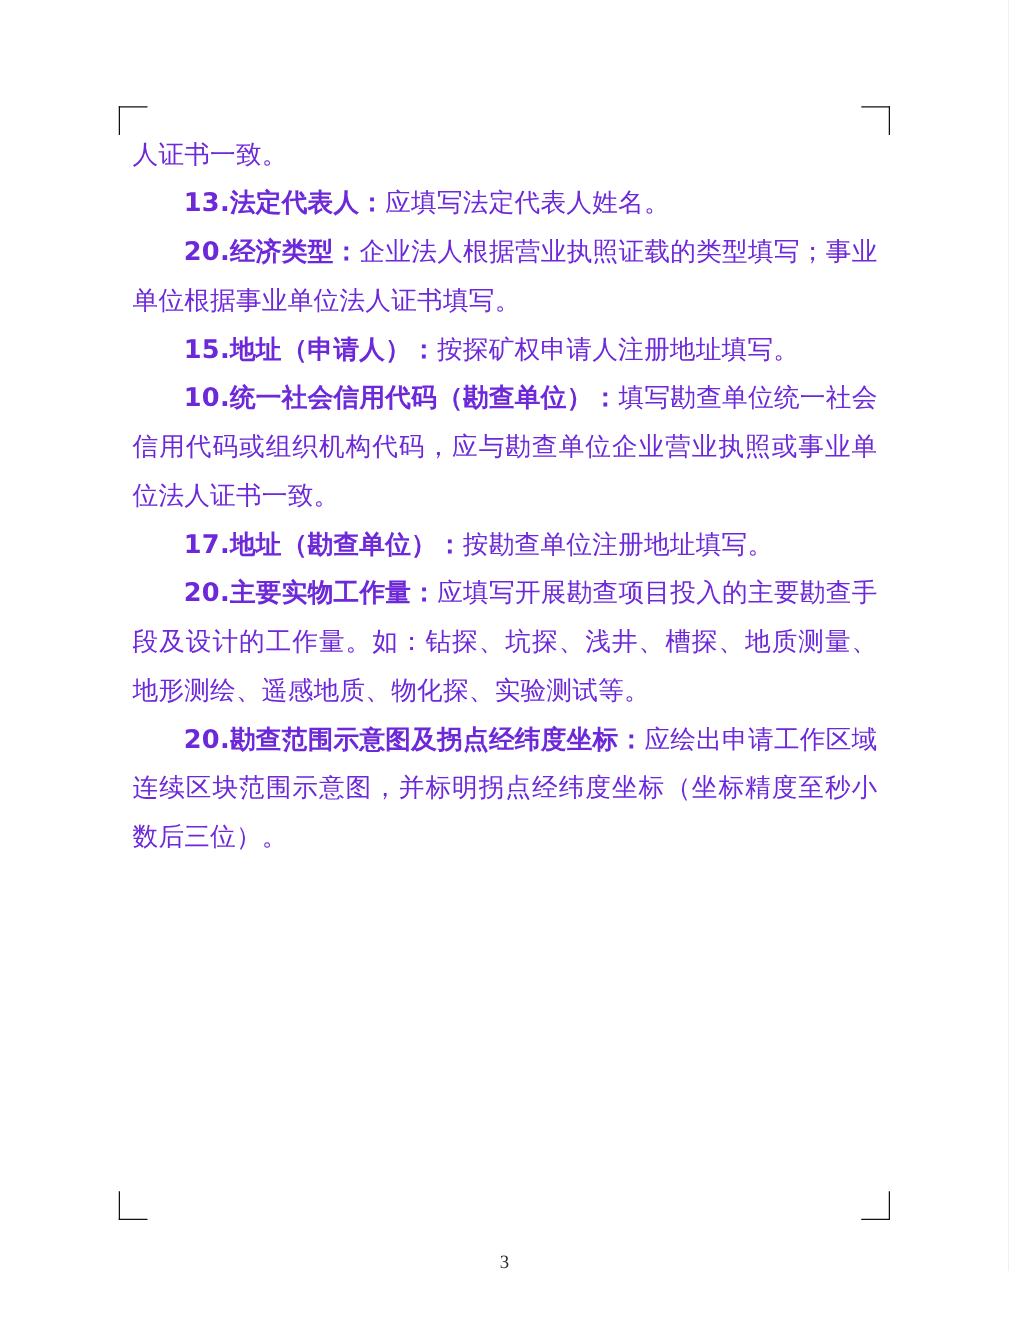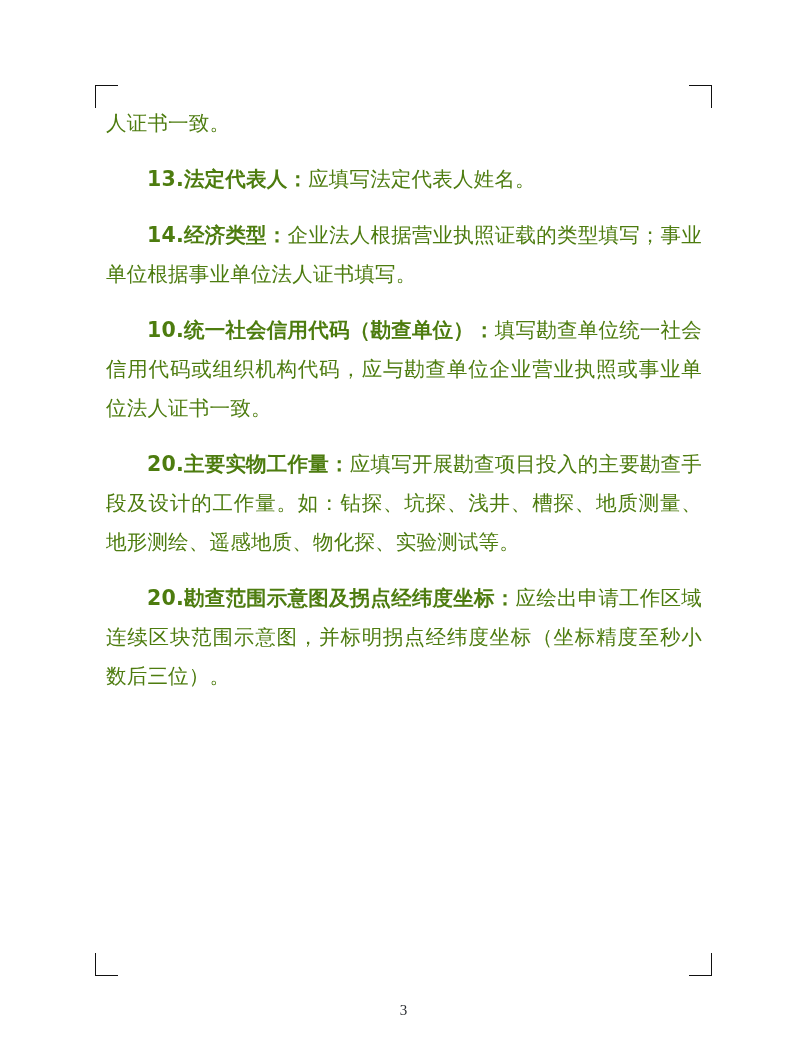--- a/index.html
+++ b/index.html
@@ -34,29 +34,28 @@
   .content {
     position: absolute;
     left: 106px;
     top: 104px;
     width: 596px;
   }
   .para {
     font-family: "DejaVu Sans", "Liberation Sans", sans-serif;
     font-size: 20.5px;
     line-height: 39px;
-    color: #4d7c0f;
+    color: #6d28d9;
     text-align: justify;
     text-justify: inter-character;
     margin: 0;
     letter-spacing: 0.2px;
   }
   .para.indent {
     text-indent: 41px;
-    margin-top: 17px;
   }
   .para .lead {
     font-weight: bold;
   }
   .footer {
     position: absolute;
     left: 0;
     right: 0;
     bottom: 37px;
     text-align: center;
@@ -79,28 +78,34 @@
 
     <p class="para">
       <span>人证书一致。</span>
     </p>
 
     <p class="para indent">
       <span class="lead">13.法定代表人：</span><span>应填写法定代表人姓名。</span>
     </p>
 
     <p class="para indent">
-      <span class="lead">14.经济类型：</span><span>企业法人根据营业执照证载的类型填写；事业单位根据事业单位法人证书填写。</span>
+      <span class="lead">20.经济类型：</span><span>企业法人根据营业执照证载的类型填写；事业单位根据事业单位法人证书填写。</span>
     </p>
 
+    <p class="para indent">
+      <span class="lead">15.地址（申请人）：</span><span>按探矿权申请人注册地址填写。</span>
+    </p>
 
     <p class="para indent">
       <span class="lead">10.统一社会信用代码（勘查单位）：</span><span>填写勘查单位统一社会信用代码或组织机构代码，应与勘查单位企业营业执照或事业单位法人证书一致。</span>
     </p>
 
+    <p class="para indent">
+      <span class="lead">17.地址（勘查单位）：</span><span>按勘查单位注册地址填写。</span>
+    </p>
 
     <p class="para indent">
       <span class="lead">20.主要实物工作量：</span><span>应填写开展勘查项目投入的主要勘查手段及设计的工作量。如：钻探、坑探、浅井、槽探、地质测量、地形测绘、遥感地质、物化探、实验测试等。</span>
     </p>
 
     <p class="para indent">
       <span class="lead">20.勘查范围示意图及拐点经纬度坐标：</span><span>应绘出申请工作区域连续区块范围示意图，并标明拐点经纬度坐标（坐标精度至秒小数后三位）。</span>
     </p>
 
   </div>

